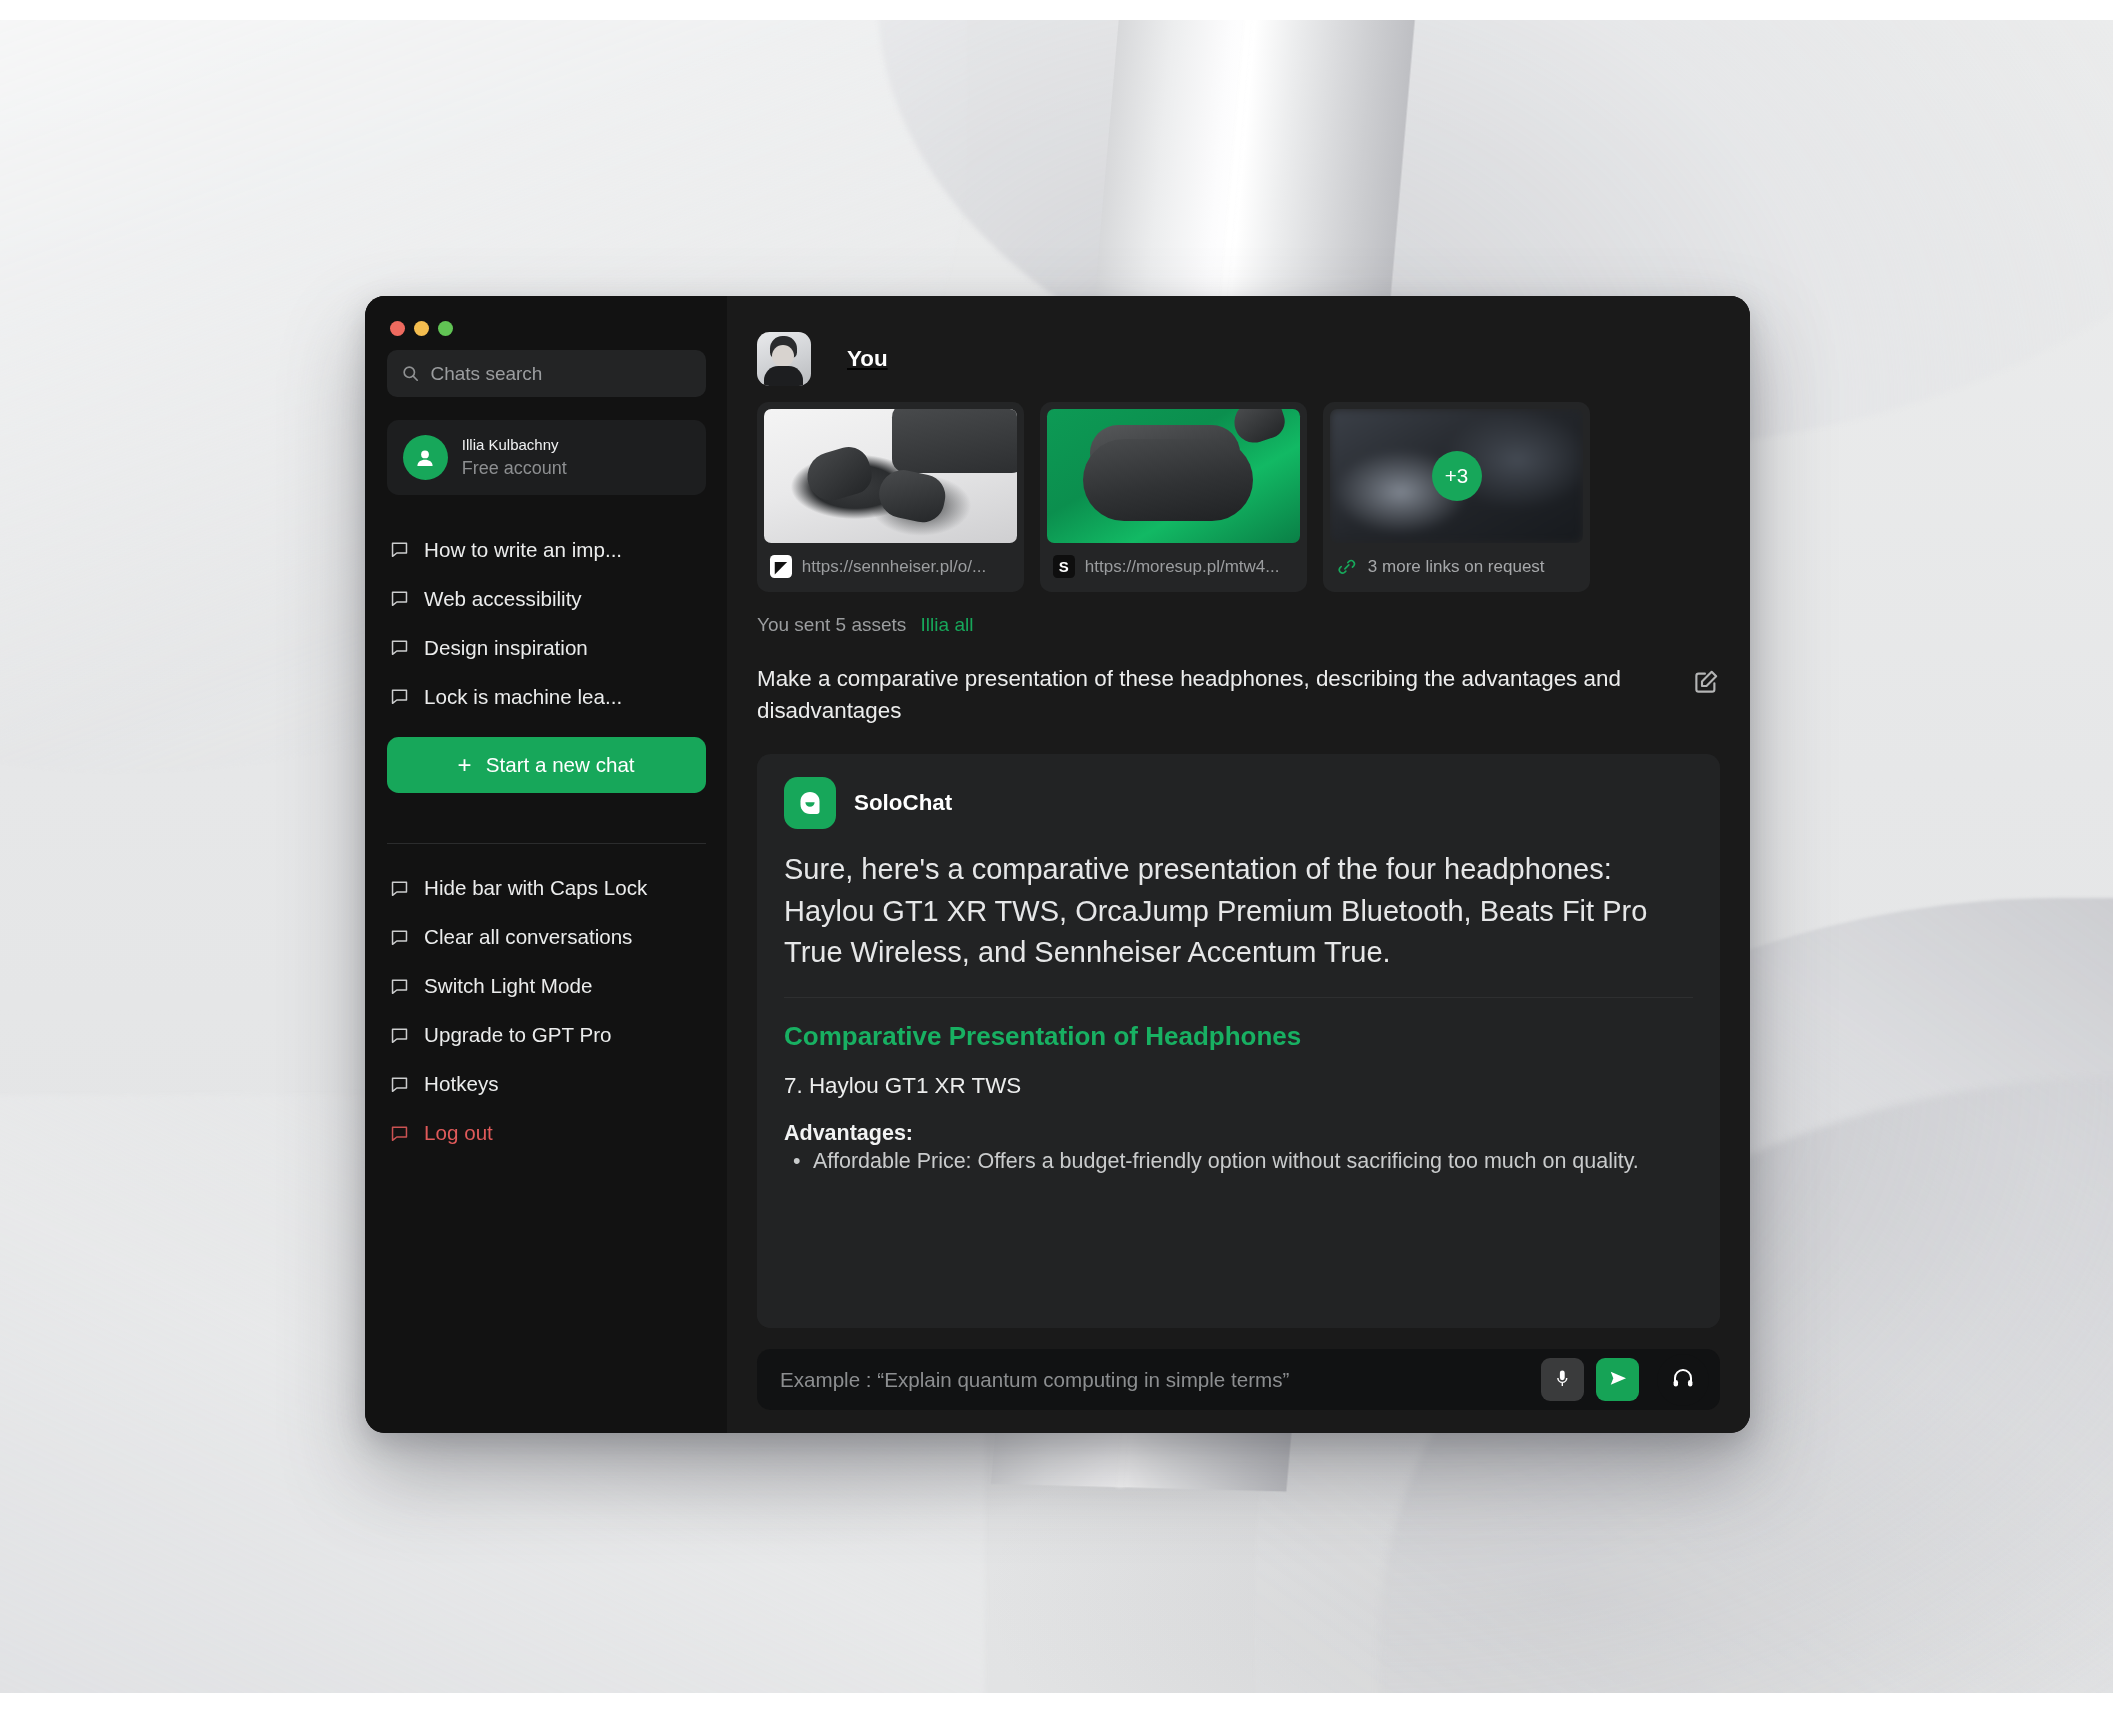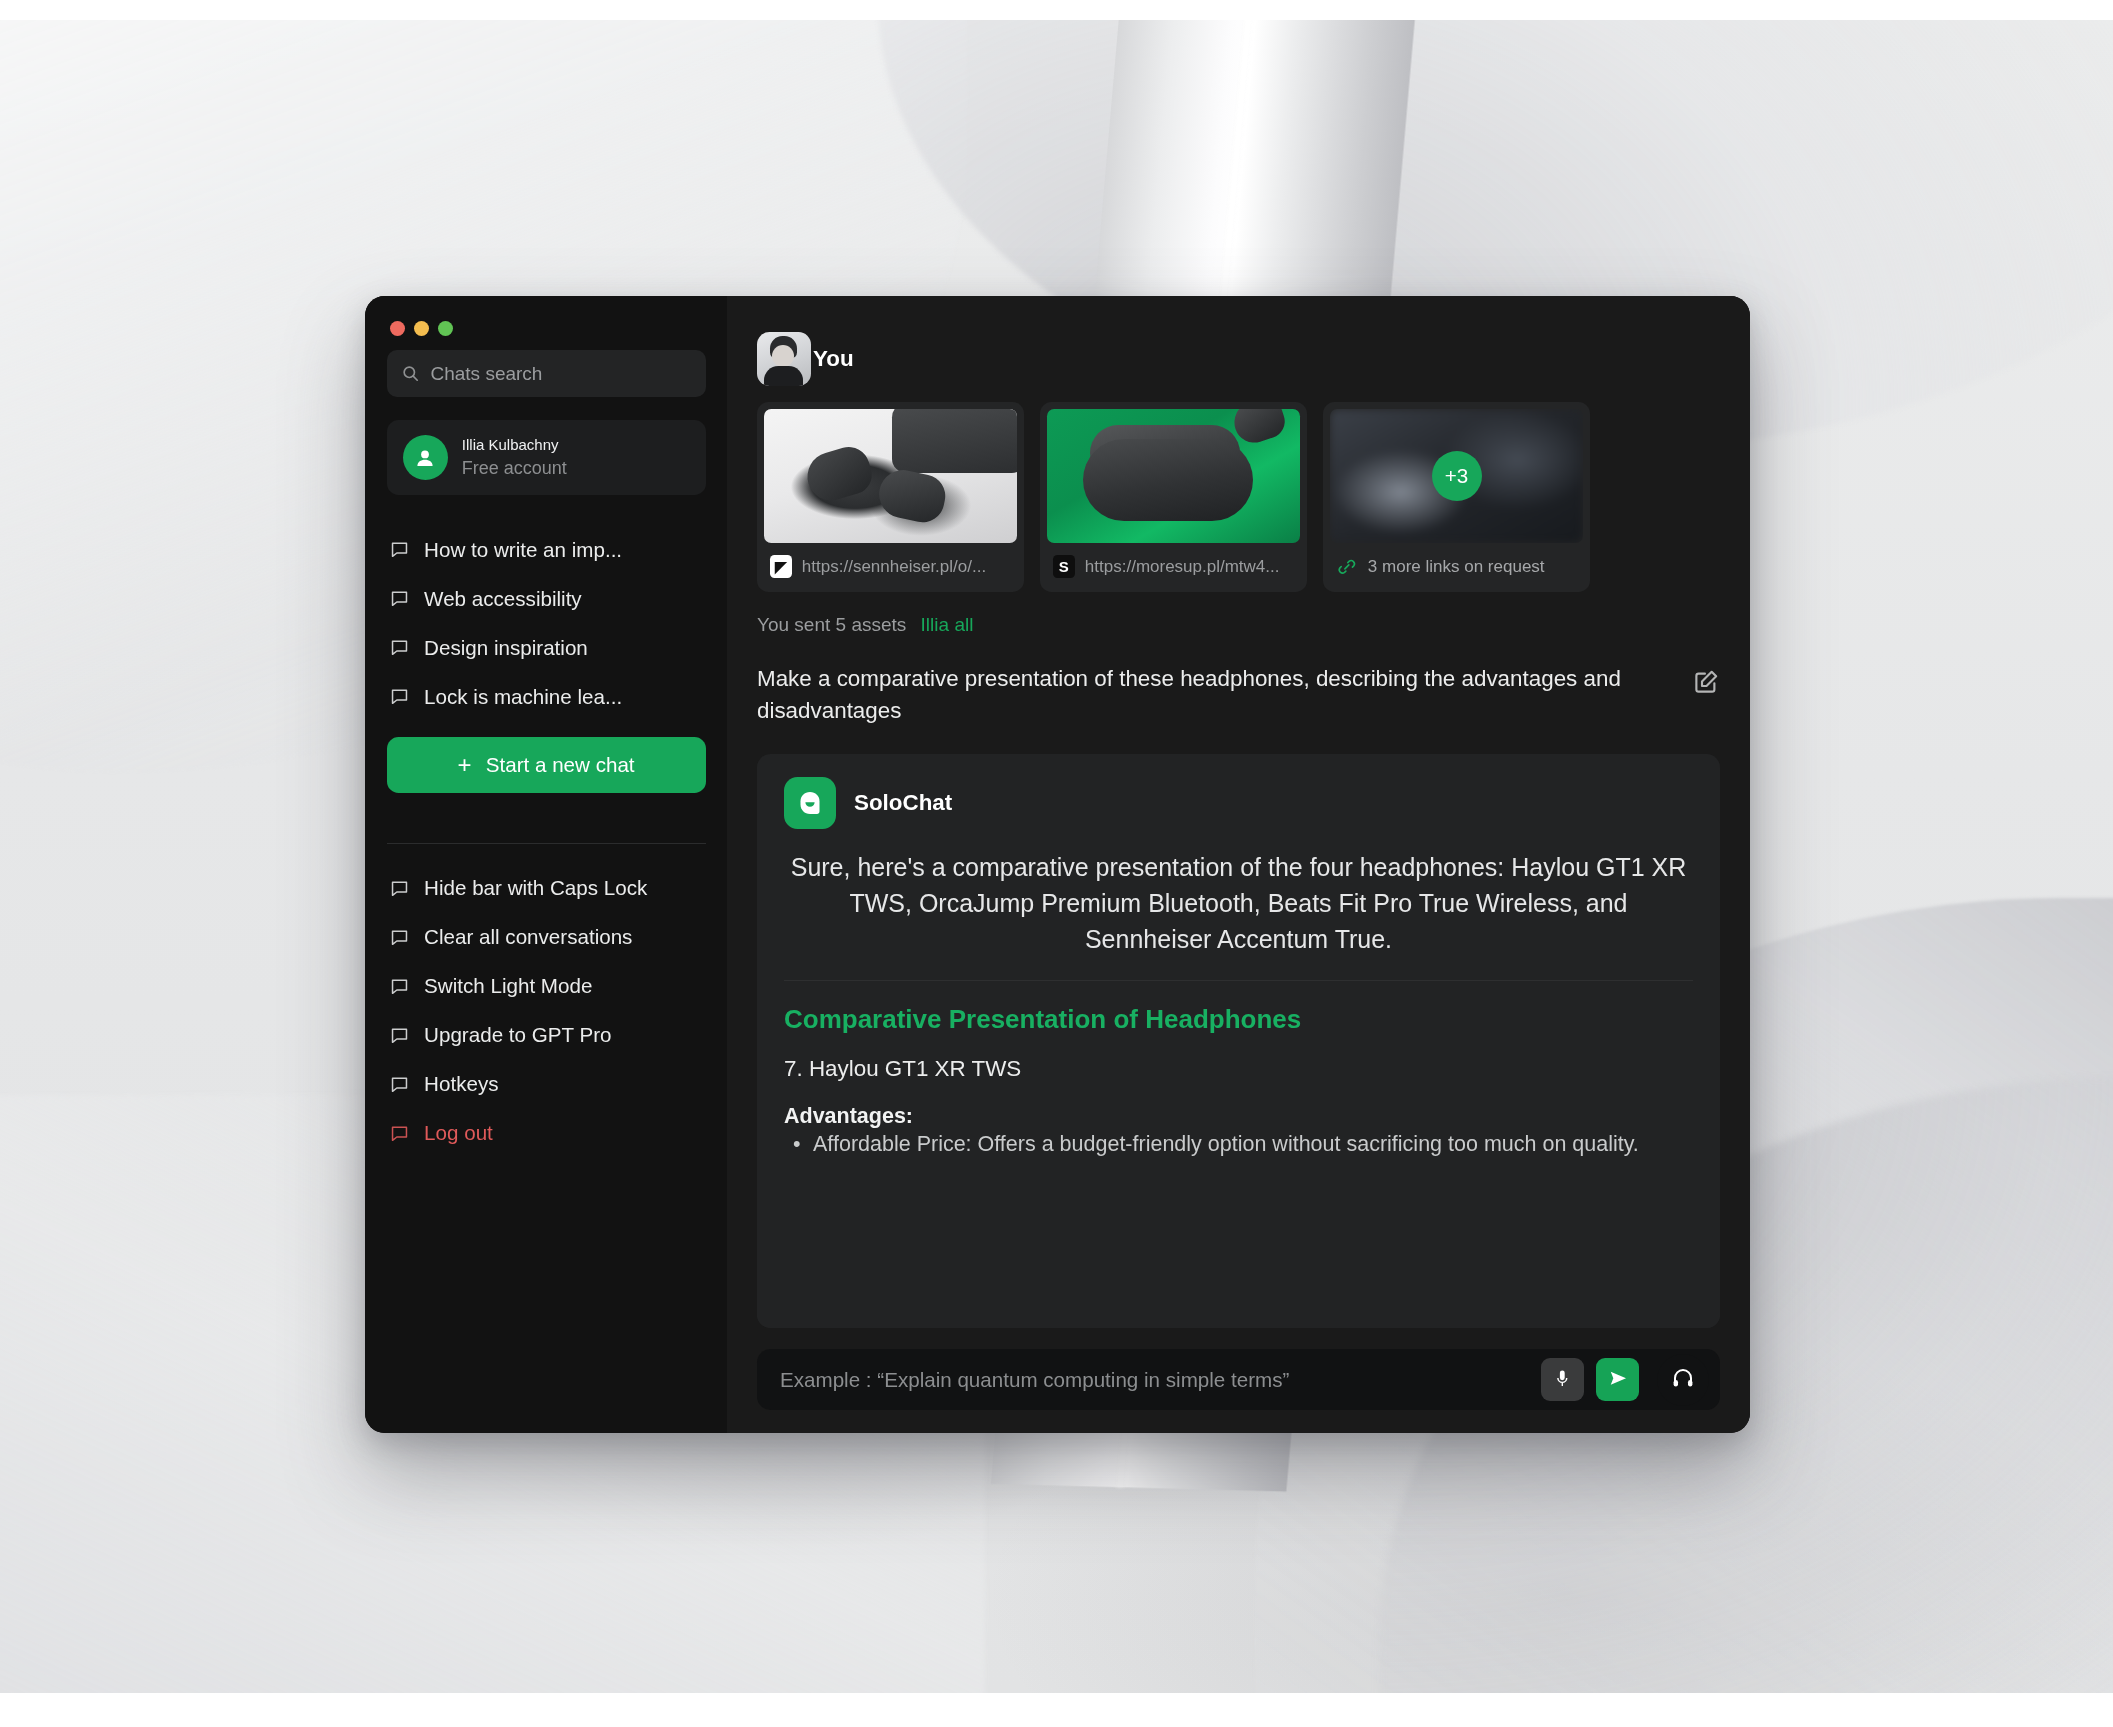--- a/index.html
+++ b/index.html
@@ -142,21 +142,21 @@
   #new-chat-btn .plus { font-size:24px; line-height:1; font-weight:400; }
 
   #sidebar-divider { height:0.9px; background:#2b2c2d; margin:50px 0 19.7px 0; }
 
   
   #chat-panel {
     flex:1; background:#1a1a1a; display:flex; flex-direction:column;
     padding:19.7px 30px 0 30px; position:relative; overflow:hidden;
   }
 
-  #user-head { display:flex; align-items:center; gap:2px; margin:16px 0 16px 0; }
+  #user-head { display:flex; align-items:center; gap:36px; margin:16px 0 16px 0;text-decoration:underline; }
   #user-avatar {
     width:54px; height:54px; flex:0 0 54px; border-radius:12.5px; overflow:hidden;
     background:linear-gradient(160deg,#e9eaec 0%,#cfd1d4 55%,#b9bbbe 100%);
     position:relative;
   }
   #user-avatar .hair {
     position:absolute; left:12.5px; top:4.5px; width:27px; height:21.5px; border-radius:12.5px 12.5px 5.4px 5.4px;
     background:#2a2b2d;
   }
   #user-avatar .face {
@@ -253,21 +253,21 @@
   #assistant-card {
     background:#222324; border-radius:13.4px; padding:23px 27px 0 27px;
     position:relative; flex:1; overflow:hidden;
   }
   #assistant-head { display:flex; align-items:center; gap:18px; margin-bottom:19.7px; }
   #assistant-avatar {
     width:52px; height:52px; flex:0 0 52px; border-radius:13.4px; background:#17a75a;
     display:flex; align-items:center; justify-content:center;
   }
   #assistant-name { color:#fff; font-size:22.4px; font-weight:bold; }
-  #assistant-intro { color:#e6e7e8; font-size:25px; line-height:1.44;text-align:center; }
+  #assistant-intro { color:#e6e7e8; font-size:29px; line-height:1.44; }
   #assistant-divider { height:0.9px; background:#2e2f30; margin:23px 0 23px 0; }
   #answer-title { color:#18b062; font-size:26px; font-weight:bold; margin-bottom:21.5px; }
   #answer-item-title { color:#eceded; font-size:22.4px; margin-bottom:21.5px; }
   #answer-sub { color:#f2f3f3; font-size:21.5px; font-weight:bold; }
   .answer-bullet {
     color:#c9cbcc; font-size:21.5px; line-height:1.45; display:flex; gap:12.5px; padding-left:9px;
   }
   .answer-bullet .dot { color:#c9cbcc; }
   #fade-mask {
     position:absolute; left:0; right:0; bottom:0; height:107px;

